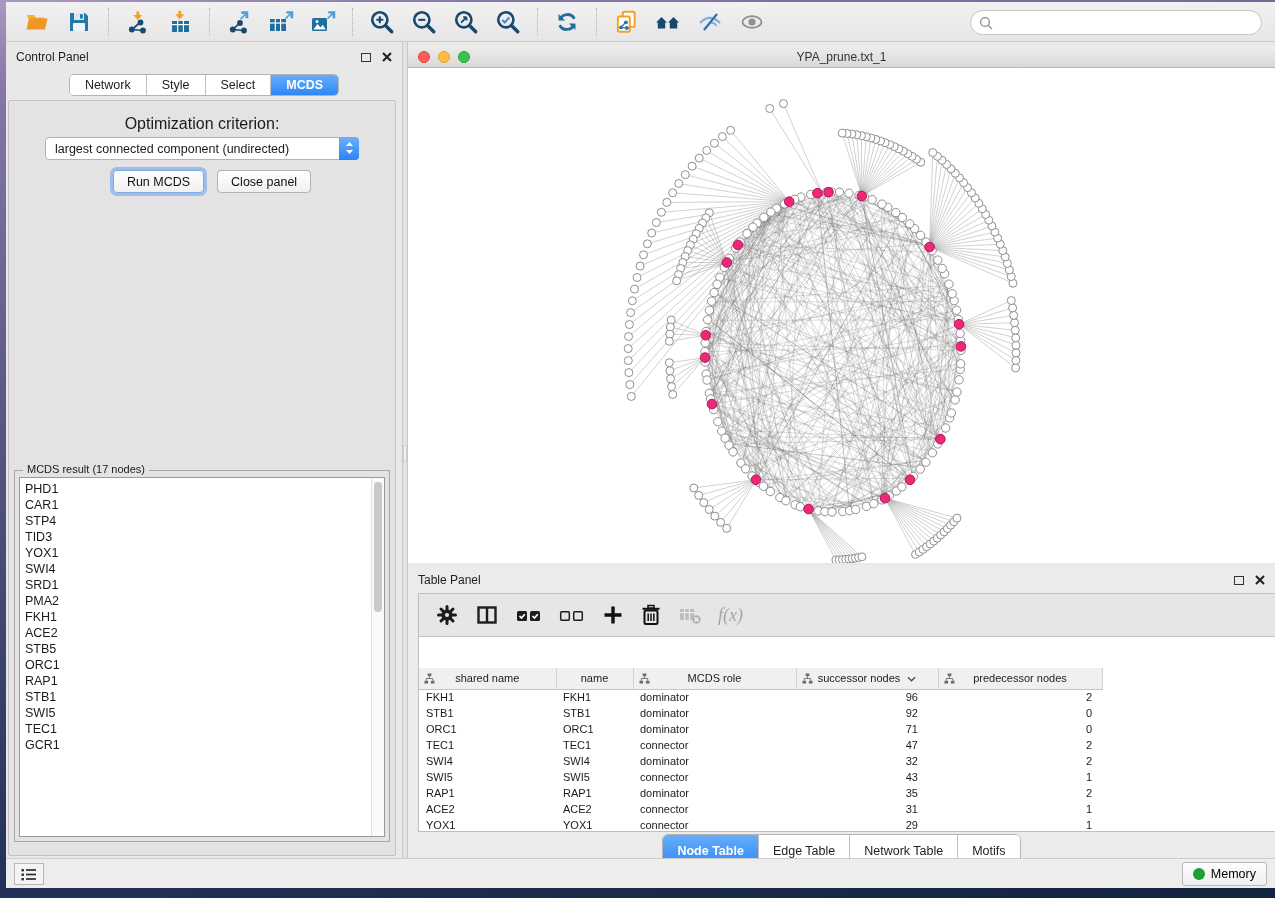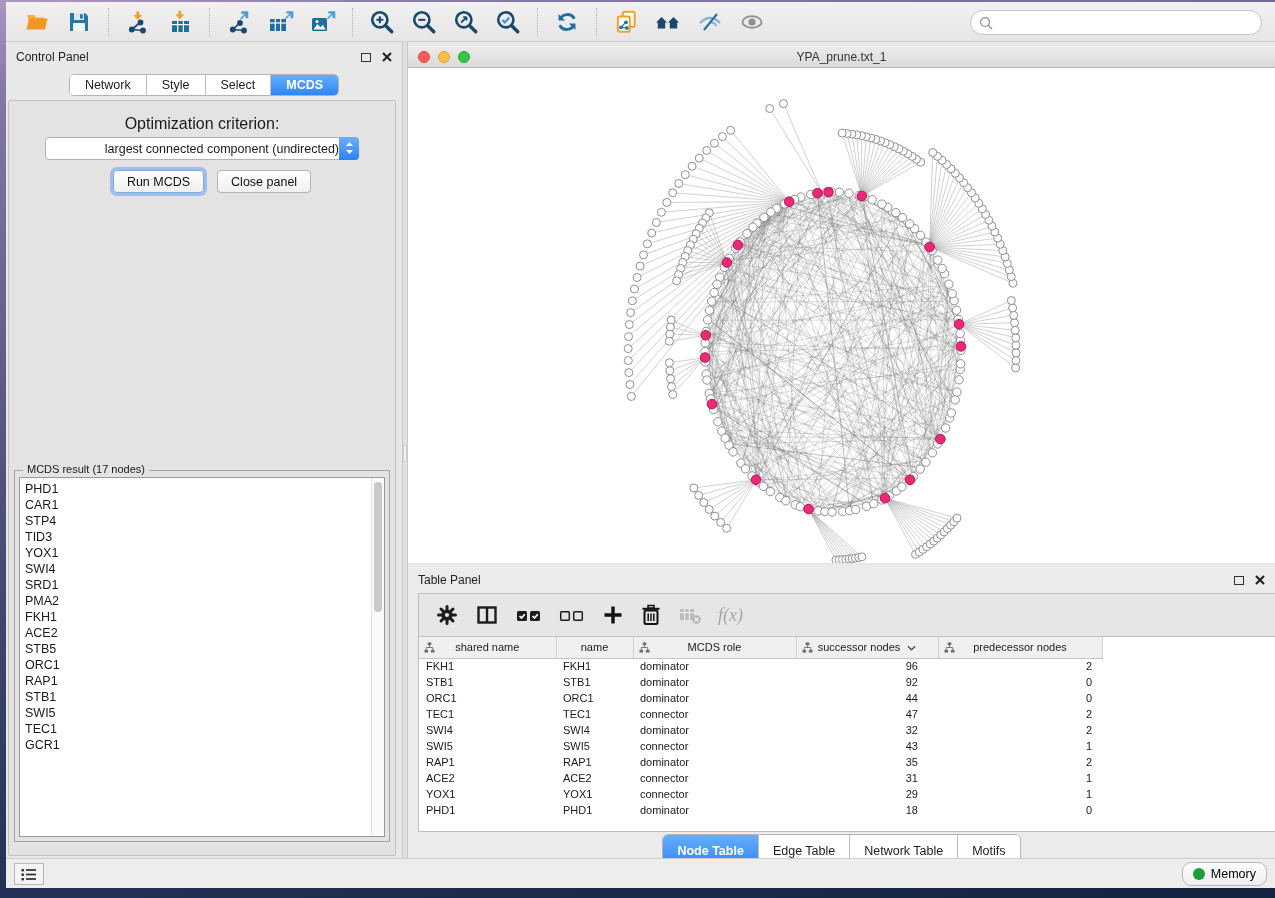--- a/index.html
+++ b/index.html
@@ -32,21 +32,21 @@
   .float-box { width:10px; height:9px; border:1.5px solid #333; display:inline-block; }
   .cp-tabs { display:flex; justify-content:center; margin-top:6px; }
   .segmented { display:flex; border:1px solid #b6b3b3; border-radius:5px; overflow:hidden; background:#fff; }
   .seg { font-size:12.5px; padding:3px 15px; background:#fff; border:none; border-right:1px solid #c2bfbf; cursor:default; color:#222; }
   .seg:last-child { border-right:none; }
   .seg.active { background:linear-gradient(#66aefb,#2e86f6); color:#fff;font-weight:bold; }
   .cp-content { position:absolute; left:2px; top:58px; width:388px; bottom:2px;
     background:#e4e2e2; border:1px solid #c2c0c0; border-radius:2px; }
   .opt-label { text-align:center; font-size:16px; margin-top:14px; }
   .select-box { position:absolute; left:36px; top:36px; width:314px; height:23px; background:#fff;
-    border:1px solid #b5b2b2; border-radius:4px; display:flex; align-items:center; font-size:12.5px;text-align:right; }
+    border:1px solid #b5b2b2; border-radius:4px; display:flex; align-items:center; font-size:12.5px; }
   .select-value { padding-left:9px; flex:1; white-space:nowrap; overflow:hidden; }
   .select-stepper { width:20px; height:23px; margin:-1px -1px 0 0; border-radius:0 4px 4px 0;
     background:linear-gradient(#6cb0fb,#2c83f4); display:flex; flex-direction:column; align-items:center; justify-content:center; gap:2px; }
   .select-stepper svg { display:block; }
   .cp-buttons { position:absolute; left:0; top:69px; width:100%; display:flex; justify-content:center; gap:13px; }
   .mac-btn { height:23px; padding:0 13px; font-size:12.5px; background:linear-gradient(#ffffff,#f1f0f0);
     border:1px solid #b5b2b2; border-radius:4px; cursor:default; color:#111; }
   .mac-btn.focused { box-shadow:0 0 0 3px rgba(110,165,245,.6); border-color:#7ea9dd;margin-left:20px; }
   .groupbox { position:absolute; left:5px; top:369px; width:376px; height:372px; border:1px solid #a6a4a4; }
   .group-title { position:absolute; top:-8px; left:8px; background:#e4e2e2; padding:0 4px; font-size:11px; }
@@ -76,41 +76,41 @@
 
   
   .table-panel { position:absolute; left:402px; top:563px; width:867px; height:293px; background:#ecebeb; }
   .tp-container { position:absolute; left:10px; top:28px; width:993px; height:239px;
     background:#e7e5e5; border:1px solid #bfbdbd; }
   .tp-toolbar { height:42px; display:flex; align-items:center; padding-left:16px; gap:15px; }
   .tp-btn { border:none; background:transparent; display:flex; align-items:center; cursor:default; }
   .tp-btn.disabled { opacity:.45; }
   .fx-glyph { font-family:"Liberation Serif","DejaVu Serif",serif; font-style:italic; font-size:18px; color:#555; }
   .table-wrap { position:absolute; left:0; top:42px; right:0; bottom:0; background:#fff; border-top:1px solid #c2c0c0; overflow:hidden; }
-  table.node-table { border-collapse:collapse; table-layout:fixed; width:683px; }
+  table.node-table { border-collapse:collapse; table-layout:fixed; width:683px;margin-top:31px; }
   .node-table th { height:21px; background:#f1f0f0; border-right:1px solid #d2d2d2; border-bottom:1px solid #c4c4c4;
     font-weight:normal; font-size:11px; color:#222; position:relative; text-align:center; }
   .node-table th .ns-icon { position:absolute; left:5px; top:5px; }
   .node-table th .sort-ind { margin-left:7px; }
   .node-table td { height:16px; font-size:11px; padding-left:7px; white-space:nowrap; }
   .node-table td.num { text-align:right; padding-right:20px; }
   .node-table td.num2 { text-align:right; padding-right:10px; }
   .col-c1{width:137px}.col-c2{width:77px}.col-c3{width:163px}.col-c4{width:142px}.col-c5{width:164px}
   .tbl-scroll { position:absolute; right:2px; top:3px; bottom:3px; width:12px; background:#fbfbfb; border-left:1px solid #ececec; }
   .tbl-scroll .thumb { position:absolute; left:1px; right:1px; top:26px; height:92px; background:#c6c6c6; border-radius:6px; }
   .tp-tabs { position:absolute; left:0; right:0; top:269px; display:flex; justify-content:center; }
   .tp-tabs .segmented { border-radius:6px; }
   .tp-tabs .seg { padding:9px 14px; font-size:12.5px; }
 
   
   .status-bar { position:absolute; left:0; top:856px; width:100%; height:30px; background:#ededec; border-top:1px solid #cfcccc; }
   .listbox-btn { position:absolute; left:8px; top:4px; width:30px; height:22px; background:#f5f4f4;
     border:1px solid #b9b6b6; display:flex; align-items:center; justify-content:center; cursor:default; }
   .memory-btn { position:absolute; right:8px; top:3px; height:24px; background:linear-gradient(#fdfdfd,#f0efef);
-    border:1px solid #b9b6b6; border-radius:9px; display:flex; align-items:center; padding:0 10px; gap:6px; font-size:12.5px; cursor:default; }
+    border:1px solid #b9b6b6; border-radius:3px; display:flex; align-items:center; padding:0 10px; gap:6px; font-size:12.5px; cursor:default; }
   .mem-dot { width:12px; height:12px; border-radius:50%; background:#1d9e37; }
   .icon { display:inline-flex; }
 </style>
 </head>
 <body>
 
 <div class="window">
 
   <div class="toolbar">
     <div class="tb-buttons">
@@ -1356,21 +1356,21 @@
                 <td>STB1</td>
                 <td>STB1</td>
                 <td>dominator</td>
                 <td class="num">92</td>
                 <td class="num2">0</td>
               </tr>
               <tr>
                 <td>ORC1</td>
                 <td>ORC1</td>
                 <td>dominator</td>
-                <td class="num">44</td>
+                <td class="num">71</td>
                 <td class="num2">0</td>
               </tr>
               <tr>
                 <td>TEC1</td>
                 <td>TEC1</td>
                 <td>connector</td>
                 <td class="num">47</td>
                 <td class="num2">2</td>
               </tr>
               <tr>

